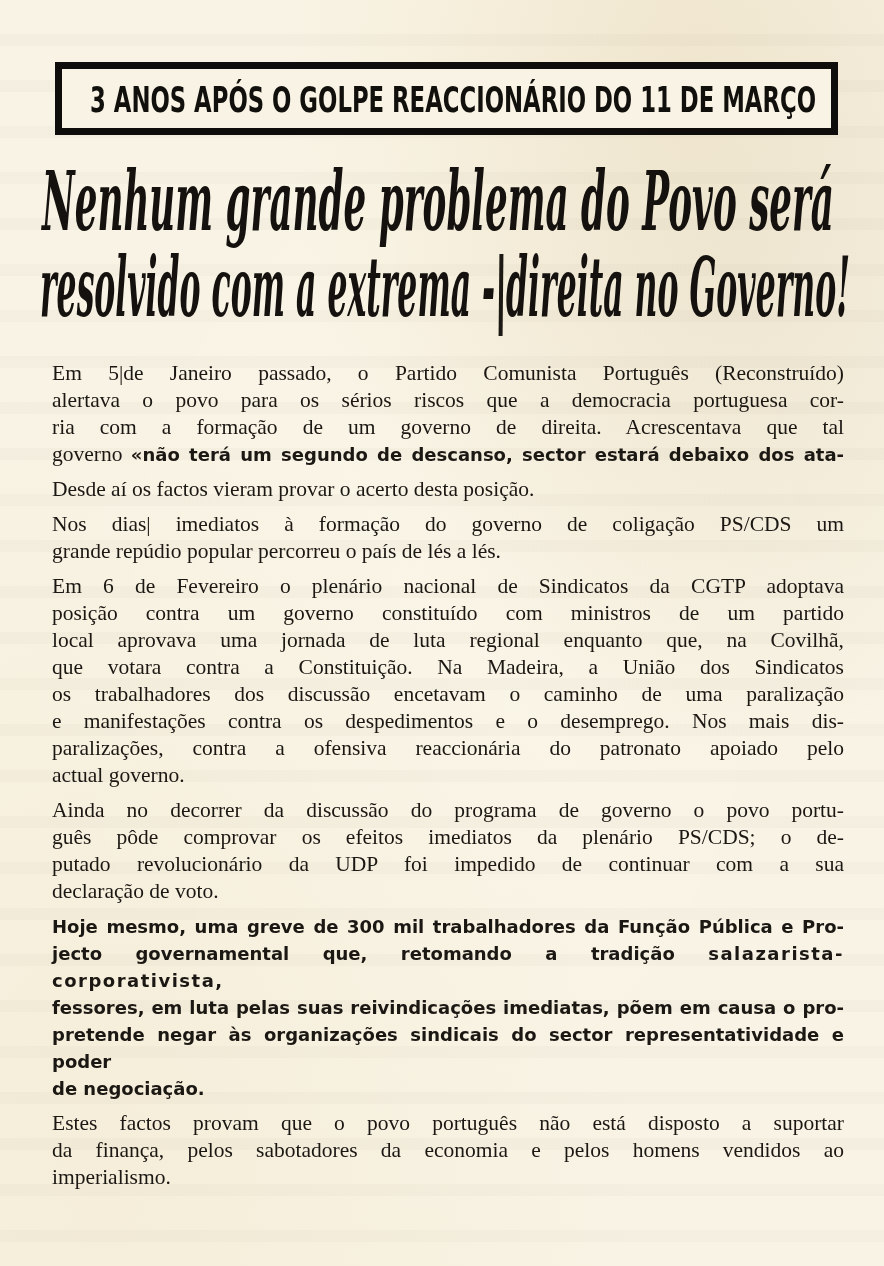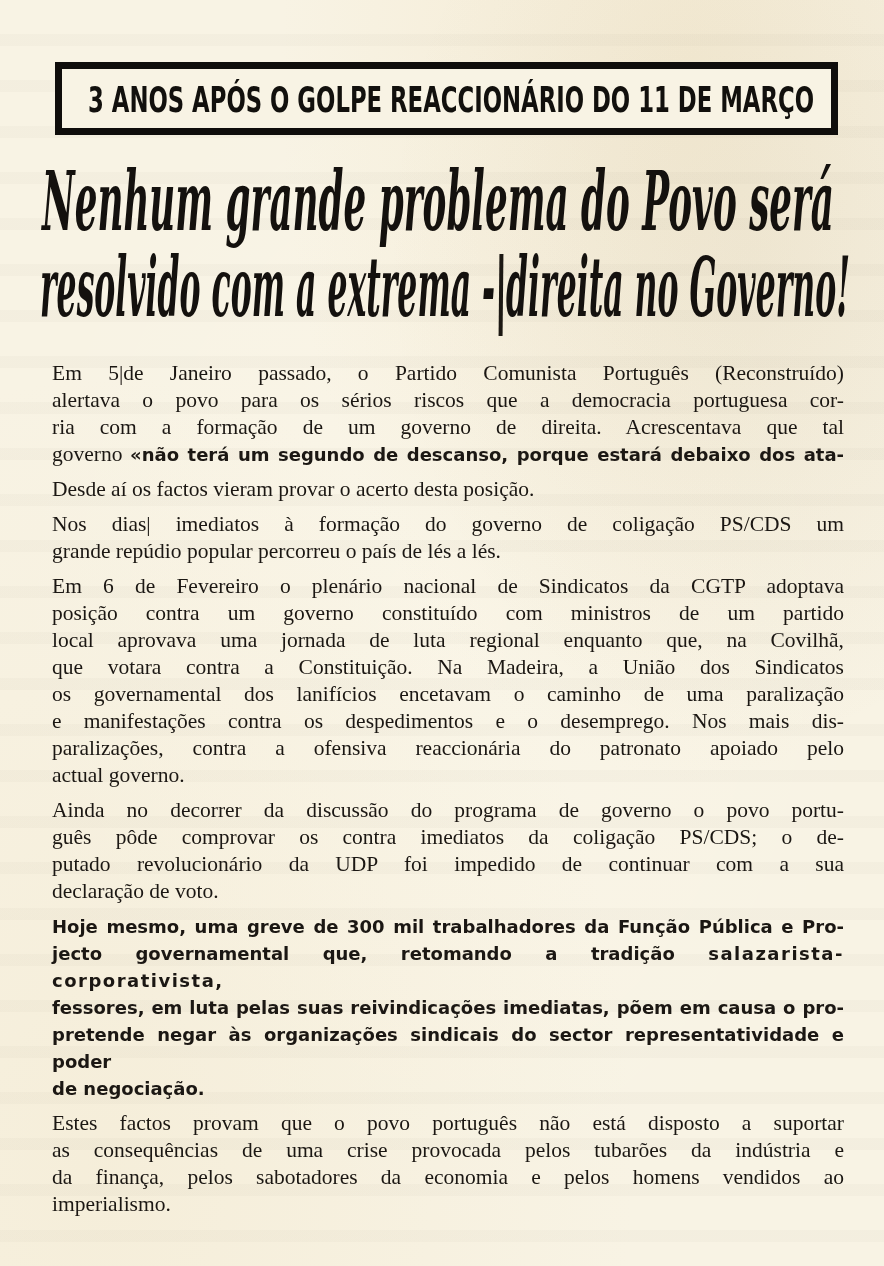--- a/index.html
+++ b/index.html
@@ -26,23 +26,22 @@
       radial-gradient(ellipse at 85% 20%, rgba(110,100,80,0.05), transparent 35%);
     pointer-events:none;
   }
 
   .banner-box {
     position:absolute; left:55px; top:62px;
     width:783px; height:73px;
     box-sizing:border-box;
     border:7px solid #0f0d0b;
     background:#f8f3e4;
-    display:flex; align-items:center; justify-content:flex-start;
+    display:flex; align-items:center; justify-content:flex-end;
     z-index:2;
-    padding-left:12px;
   }
   .banner-box svg { display:block; }
   .banner-text {
     font-family:"DejaVu Sans", sans-serif;
     font-weight:bold;
     fill:#12100d;
   }
 
   .headline { position:absolute; left:40px; top:162px; width:812px; z-index:2;font-style:italic; }
   .headline svg { display:block; }
@@ -93,53 +92,52 @@
       <text class="headline-text" x="0" y="66" font-size="82" textLength="810" lengthAdjust="spacingAndGlyphs">resolvido com a extrema - direita no Governo!</text>
     </svg>
     <div class="artifact"></div>
   </div>
 
   <div class="doc-body" id="doc-body">
       <div class="para">
         <div class="ln j"><span class="">Em 5|de Janeiro passado, o Partido Comunista Português (Reconstruído)</span></div>
         <div class="ln j"><span class="">alertava o povo para os sérios riscos que a democracia portuguesa cor-</span></div>
         <div class="ln j"><span class="">ria com a formação de um governo de direita. Acrescentava que tal</span></div>
-        <div class="ln j"><span class="">governo </span><span class="b">«não terá um segundo de descanso, porque estará debaixo dos ata-</span></div>
+        <div class="ln j"><span class="">governo </span><span class="b">«não terá um segundo de descanso, sector estará debaixo dos ata-</span></div>
       </div>
       <div class="para">
         <div class="ln"><span class="">Desde aí os factos vieram provar o acerto desta posição.</span></div>
       </div>
       <div class="para">
         <div class="ln j"><span class="">Nos dias| imediatos à formação do governo de coligação PS/CDS um</span></div>
         <div class="ln"><span class="">grande repúdio popular percorreu o país de lés a lés.</span></div>
       </div>
       <div class="para">
         <div class="ln j"><span class="">Em 6 de Fevereiro o plenário nacional de Sindicatos da CGTP adoptava</span></div>
         <div class="ln j"><span class="">posição contra um governo constituído com ministros de um partido</span></div>
         <div class="ln j"><span class="">local aprovava uma jornada de luta regional enquanto que, na Covilhã,</span></div>
         <div class="ln j"><span class="">que votara contra a Constituição. Na Madeira, a União dos Sindicatos</span></div>
-        <div class="ln j"><span class="">os governamental dos lanifícios encetavam o caminho de uma paralização</span></div>
+        <div class="ln j"><span class="">os trabalhadores dos discussão encetavam o caminho de uma paralização</span></div>
         <div class="ln j"><span class="">e manifestações contra os despedimentos e o desemprego. Nos mais dis-</span></div>
         <div class="ln j"><span class="">paralizações, contra a ofensiva reaccionária do patronato apoiado pelo</span></div>
         <div class="ln"><span class="">actual governo.</span></div>
       </div>
       <div class="para">
         <div class="ln j"><span class="">Ainda no decorrer da discussão do programa de governo o povo portu-</span></div>
-        <div class="ln j"><span class="">guês pôde comprovar os contra imediatos da coligação PS/CDS; o de-</span></div>
+        <div class="ln j"><span class="">guês pôde comprovar os efeitos imediatos da plenário PS/CDS; o de-</span></div>
         <div class="ln j"><span class="">putado revolucionário da UDP foi impedido de continuar com a sua</span></div>
         <div class="ln"><span class="">declaração de voto.</span></div>
       </div>
       <div class="para">
         <div class="ln j"><span class="b">Hoje mesmo, uma greve de 300 mil trabalhadores da Função Pública e Pro-</span></div>
         <div class="ln j"><span class="b">jecto governamental que, retomando a tradição </span><span class="b ls">salazarista-corporativista,</span></div>
         <div class="ln j"><span class="b">fessores, em luta pelas suas reivindicações imediatas, põem em causa o pro-</span></div>
         <div class="ln j"><span class="b">pretende negar às organizações sindicais do sector representatividade e poder</span></div>
         <div class="ln"><span class="b">de negociação.</span></div>
       </div>
       <div class="para">
         <div class="ln j"><span class="">Estes factos provam que o povo português não está disposto a suportar</span></div>
-        <div class="ln j"><span class="">as consequências de uma crise provocada pelos tubarões da indústria e</span></div>
         <div class="ln j"><span class="">da finança, pelos sabotadores da economia e pelos homens vendidos ao</span></div>
         <div class="ln"><span class="">imperialismo.</span></div>
       </div>
     </div>
 
 </div>
 
 </body></html>

